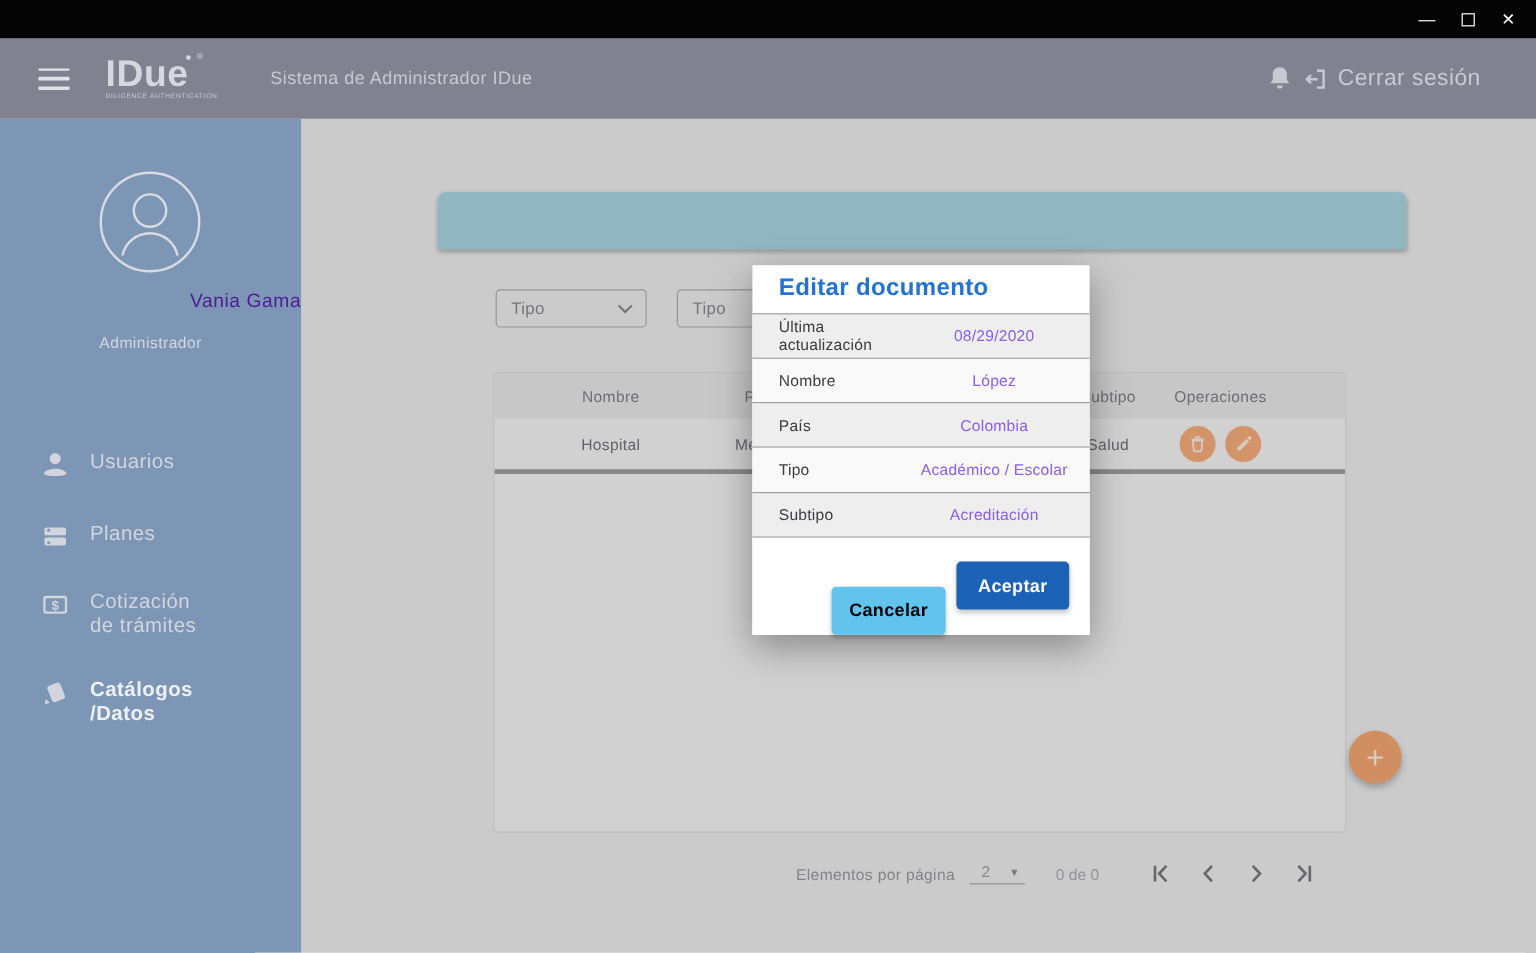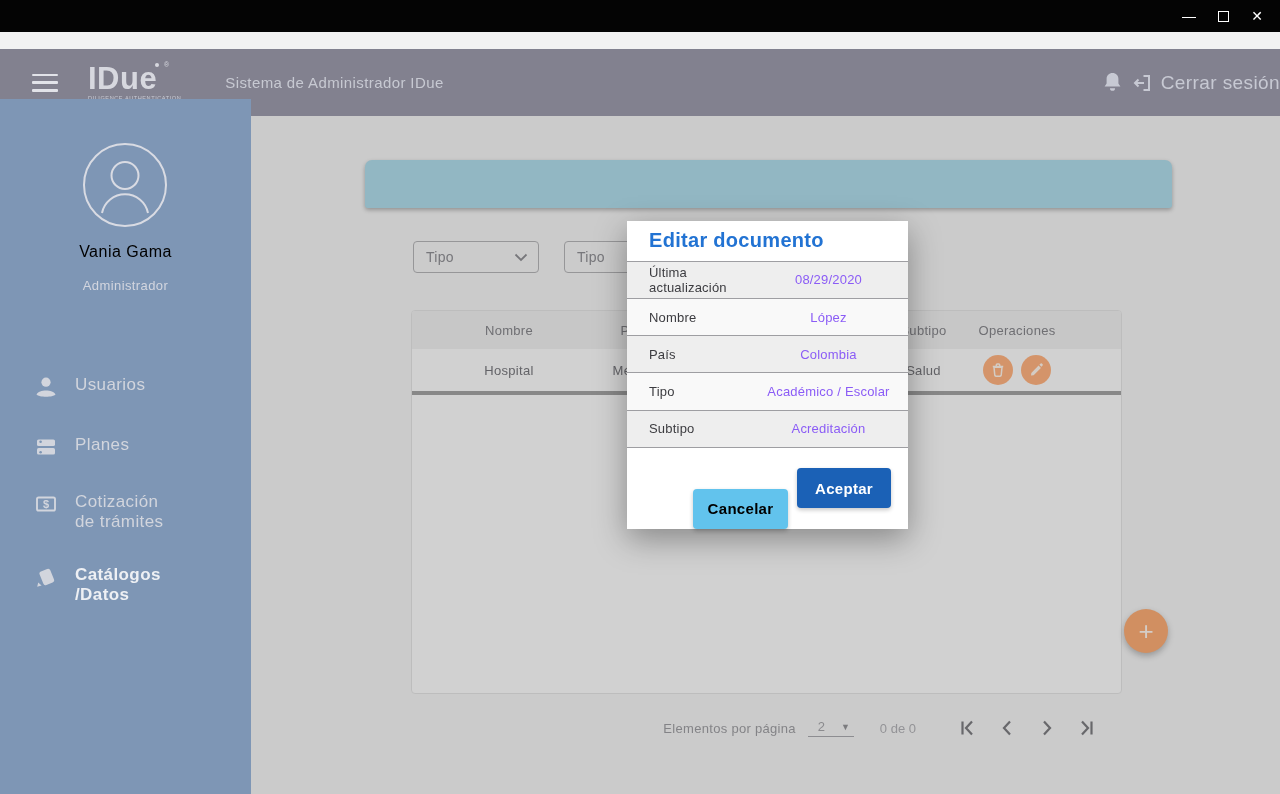--- a/index.html
+++ b/index.html
@@ -5,36 +5,36 @@
   * { margin:0; padding:0; box-sizing:border-box; }
   html,body { width:1280px; height:794px; overflow:hidden; }
   body { font-family:"Liberation Sans", sans-serif; position:relative; background:#f2f2f2; }
 
   
   .titlebar { position:absolute; left:0; top:0; width:1280px; height:32px; background:#040404; z-index:20; display:flex; justify-content:flex-end; align-items:center; }
   .win-btn { width:34px; height:32px; display:flex; align-items:center; justify-content:center; color:#fff; font-size:14px; cursor:default; }
   .win-btn .maxbox { width:11px; height:11px; border:1.5px solid #fff; display:block; }
 
   
-  .appbar { position:absolute; left:0; top:49px; width:1280px; height:67px; background:#82818F; z-index:15; display:flex; align-items:center; }
+  .appbar { position:absolute; left:0; top:32px; width:1280px; height:67px; background:#82818F; z-index:15; display:flex; align-items:center; }
   .hamburger { margin-left:32px; width:26px; height:18px; display:flex; flex-direction:column; justify-content:space-between; }
   .hamburger i { display:block; height:2.6px; background:#e2e3e9; border-radius:1px; }
   .logo-wrap { margin-left:30px; position:relative; }
   .logo-text { font-size:31px; font-weight:bold; color:#d7d8df; letter-spacing:0.5px; line-height:30px; }
   .logo-dot { position:absolute; top:-1px; left:67px; width:4px; height:4px; border-radius:50%; background:#d7d8df; }
   .logo-reg { position:absolute; top:-3px; left:76px; font-size:7px; color:#d7d8df; }
   .logo-tagline { font-size:5.6px; letter-spacing:0.55px; color:#c9cbd4; margin-top:1px; }
   .app-title { margin-left:44px; font-size:15px; color:#c7c9d2; letter-spacing:0.4px; }
-  .appbar-right { margin-left:auto; display:flex; align-items:center; gap:9px; }
+  .appbar-right { margin-left:auto; margin-right:46px; display:flex; align-items:center; gap:9px; }
   .logout-label { font-size:19px; color:#c7c9d3; letter-spacing:0.4px; }
 
   
   .sidebar { position:absolute; left:0; top:99px; width:251px; height:695px; background:#7E96B5; z-index:15; }
   .avatar { position:absolute; left:82px; top:43px; }
-  .user-name { position:absolute; left:0; top:144px; width:251px; text-align:center; font-size:16px; color:#000000; letter-spacing:0.5px; }
+  .user-name { position:absolute; left:0; top:144px; width:251px; text-align:right; font-size:16px; color:#4c1d95; letter-spacing:0.5px; }
   .user-role { position:absolute; left:0; top:179px; width:251px; text-align:center; font-size:13px; color:#d3d6df; letter-spacing:0.4px; }
   .side-item { position:absolute; left:0; width:251px; display:flex; align-items:flex-start; cursor:pointer; }
   .side-icon { width:24px; margin-left:34px; flex:0 0 24px; }
   .side-label { margin-left:17px; font-size:17px; color:#d2d5dd; letter-spacing:0.4px; line-height:20px; }
   .side-item.active .side-label { color:#eef0f4; font-weight:bold; }
 
   
   .content { position:absolute; left:251px; top:99px; width:1029px; height:695px; background:#f2f2f2; }
   .banner { position:absolute; left:114px; top:61px; width:807px; height:48px; background:#AEDBE9; border-radius:7px 7px 3px 3px; box-shadow:0 2px 4px rgba(0,0,0,0.28); }
   .filter { position:absolute; top:142px; width:126px; height:32px; border:1.5px solid #b3b3b6; border-radius:4px; display:flex; align-items:center; padding:0 10px 0 12px; color:#8e8e93; font-size:14px; letter-spacing:0.3px; cursor:pointer; }

